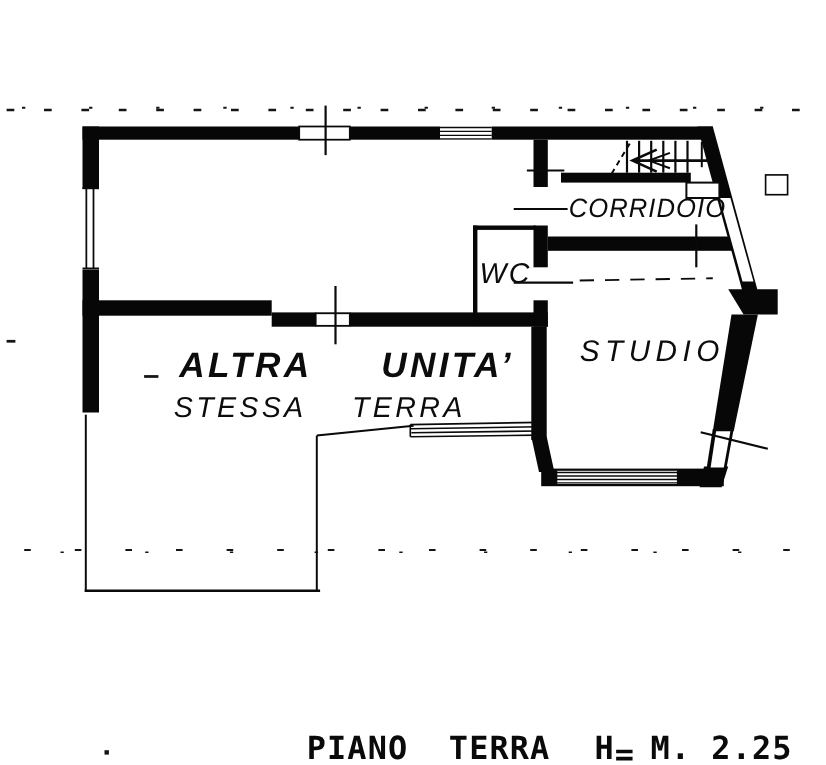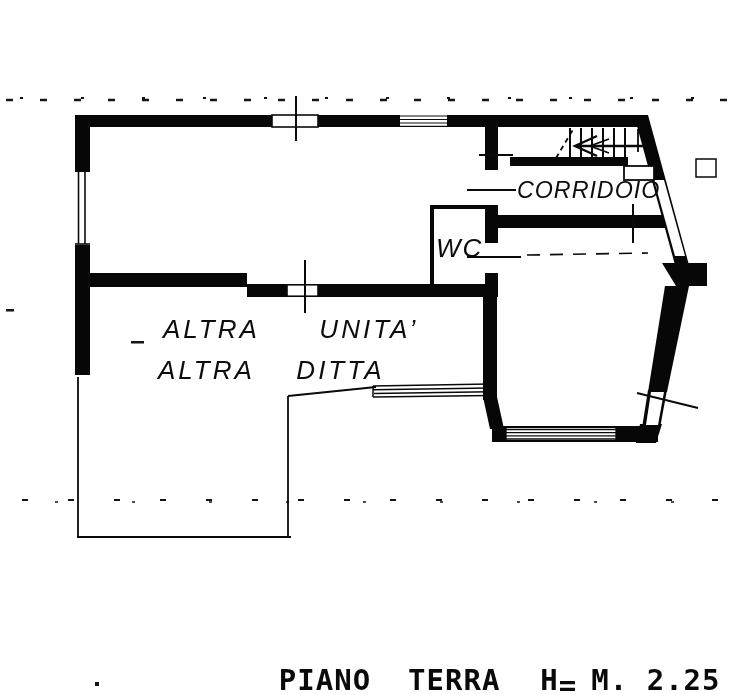--- a/index.html
+++ b/index.html
@@ -9,21 +9,21 @@
   }
   .stage svg{position:absolute;left:0;top:0;}
   .lbl{
     position:absolute;white-space:pre;font-style:italic;color:#0c0c0c;
     font-family:"Liberation Sans",sans-serif;line-height:1;
   }
   .lbl-lavanderia{left:127px;top:174px;font-size:26px;letter-spacing:2.5px;}
   .lbl-corridoio{left:517px;top:178px;font-size:24px;letter-spacing:1px;transform:scaleX(.97);transform-origin:left top;}
   .lbl-wc{left:436px;top:221px;font-size:26px;letter-spacing:2px;margin-top:14px;}
   .lbl-studio{left:527px;top:306px;font-size:27px;letter-spacing:5px;}
-  .lbl-altra1{left:163px;top:316px;font-size:26px;letter-spacing:3px;word-spacing:20px;}
+  .lbl-altra1{left:163px;top:316px;font-size:32px;letter-spacing:3px;word-spacing:20px;font-weight:bold;}
   .lbl-altra2{left:158px;top:357px;font-size:26px;letter-spacing:3px;word-spacing:11px;}
   .caption{
     position:absolute;left:205px;top:629px;white-space:pre;font-style:normal;
     font-family:"DejaVu Sans Mono","Liberation Mono",monospace;
     font-size:29px;font-weight:bold;letter-spacing:1px;color:#0a0a0a;
   }
   .caption .h-part{margin-left:40px;}
   .caption .eq{display:inline-block;transform:translateY(5px);}
   .caption .m-part{margin-left:14px;}
 </style>
@@ -165,20 +165,21 @@
         <line x1="373" y1="389.8" x2="490" y2="388"></line>
         <line x1="374" y1="393.4" x2="490" y2="391.8"></line>
         <line x1="373" y1="397" x2="490" y2="395.6"></line>
         <line x1="373" y1="386" x2="373" y2="397"></line>
       </g>
     </g>
   </svg>
 
   <div class="lbl lbl-corridoio">CORRIDOIO</div>
   <div class="lbl lbl-wc">WC</div>
+  <div class="lbl lbl-studio">STUDIO</div>
   <div class="lbl lbl-altra1">ALTRA  UNITA’</div>
-  <div class="lbl lbl-altra2">ALTRA  DITTA</div>
+  <div class="lbl lbl-altra2">STESSA  TERRA</div>
 
   <div class="caption">
     <span>PIANO  TERRA</span><span class="h-part">H</span><span class="eq">=</span><span class="m-part">M. 2.25</span>
   </div>
 
 </div>
 
 </body></html>

